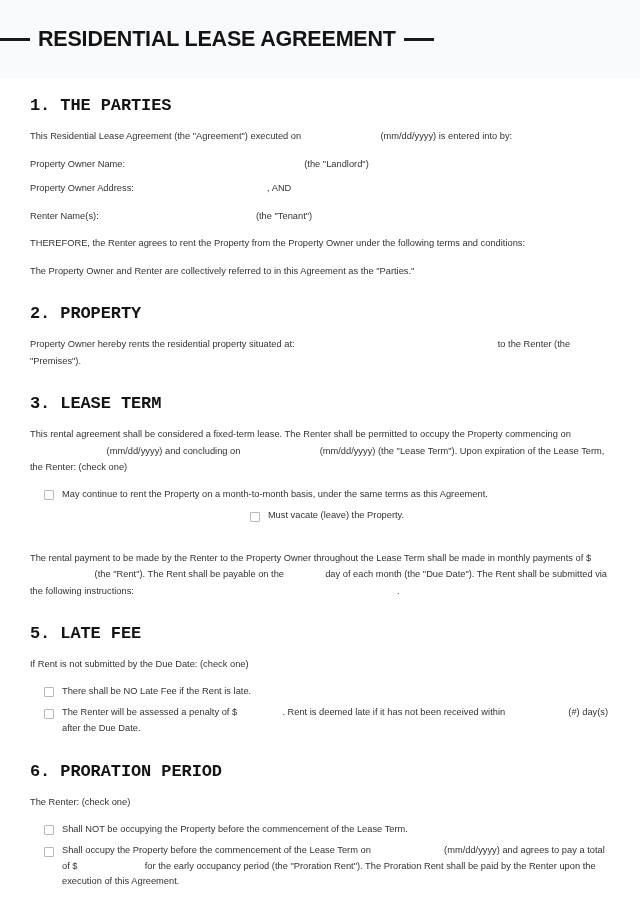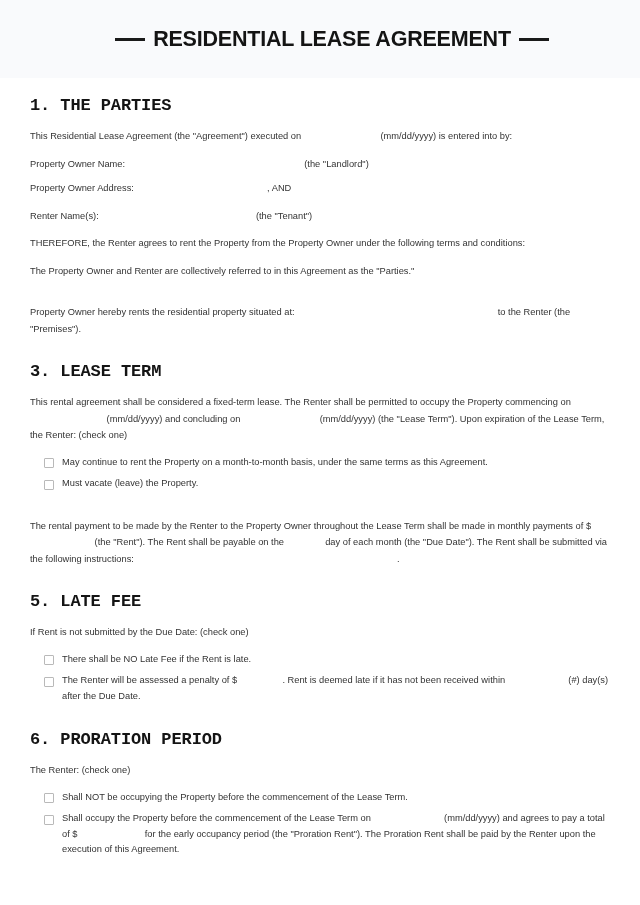--- a/index.html
+++ b/index.html
@@ -13,23 +13,21 @@
     font-family: "Liberation Sans", sans-serif;
     color: #2b2b2b;
     overflow: hidden;
   }
 
   .doc-header {
     height: 78px;
     background: #f9fafc;
     display: flex;
     align-items: center;
-    justify-content: center;
     gap: 8px;
-    padding-left: 24px;
   }
   .title-dash {
     width: 30px;
     height: 3px;
     background: #1a1a1a;
     flex: none;
   }
   .doc-title {
     font-size: 21.5px;
     font-weight: bold;
@@ -85,20 +83,21 @@
     margin: 0 0 12px 0;
     padding-left: 14px;
   }
   .check-row {
     display: flex;
     align-items: flex-start;
     margin-bottom: 6px;
   }
   .check-row:last-child {
     margin-bottom: 0;
+    justify-content: center;
   }
   .checkbox {
     width: 8px;
     height: 8px;
     border: 1px solid #b9b9b9;
     border-radius: 1px;
     background: #ffffff;
     flex: none;
     margin-top: 3.5px;
     margin-right: 8px;
@@ -144,20 +143,21 @@
       <span class="blank b-renter"></span>
       <span>(the "Tenant")</span>
     </p>
     <p class="para">THEREFORE, the Renter agrees to rent the Property from the Property Owner under the following terms and conditions:</p>
     <p class="para">The Property Owner and Renter are collectively referred to in this Agreement as the "Parties."</p>
   </div>
 
   <div class="gap-md"></div>
 
   <div class="section">
+    <div class="section-heading">2. PROPERTY</div>
     <p class="para">
       <span>Property Owner hereby rents the residential property situated at:</span>
       <span class="blank b-prop"></span>
       <span>to the Renter (the "Premises").</span>
     </p>
   </div>
 
   <div class="gap-md"></div>
 
   <div class="section">

